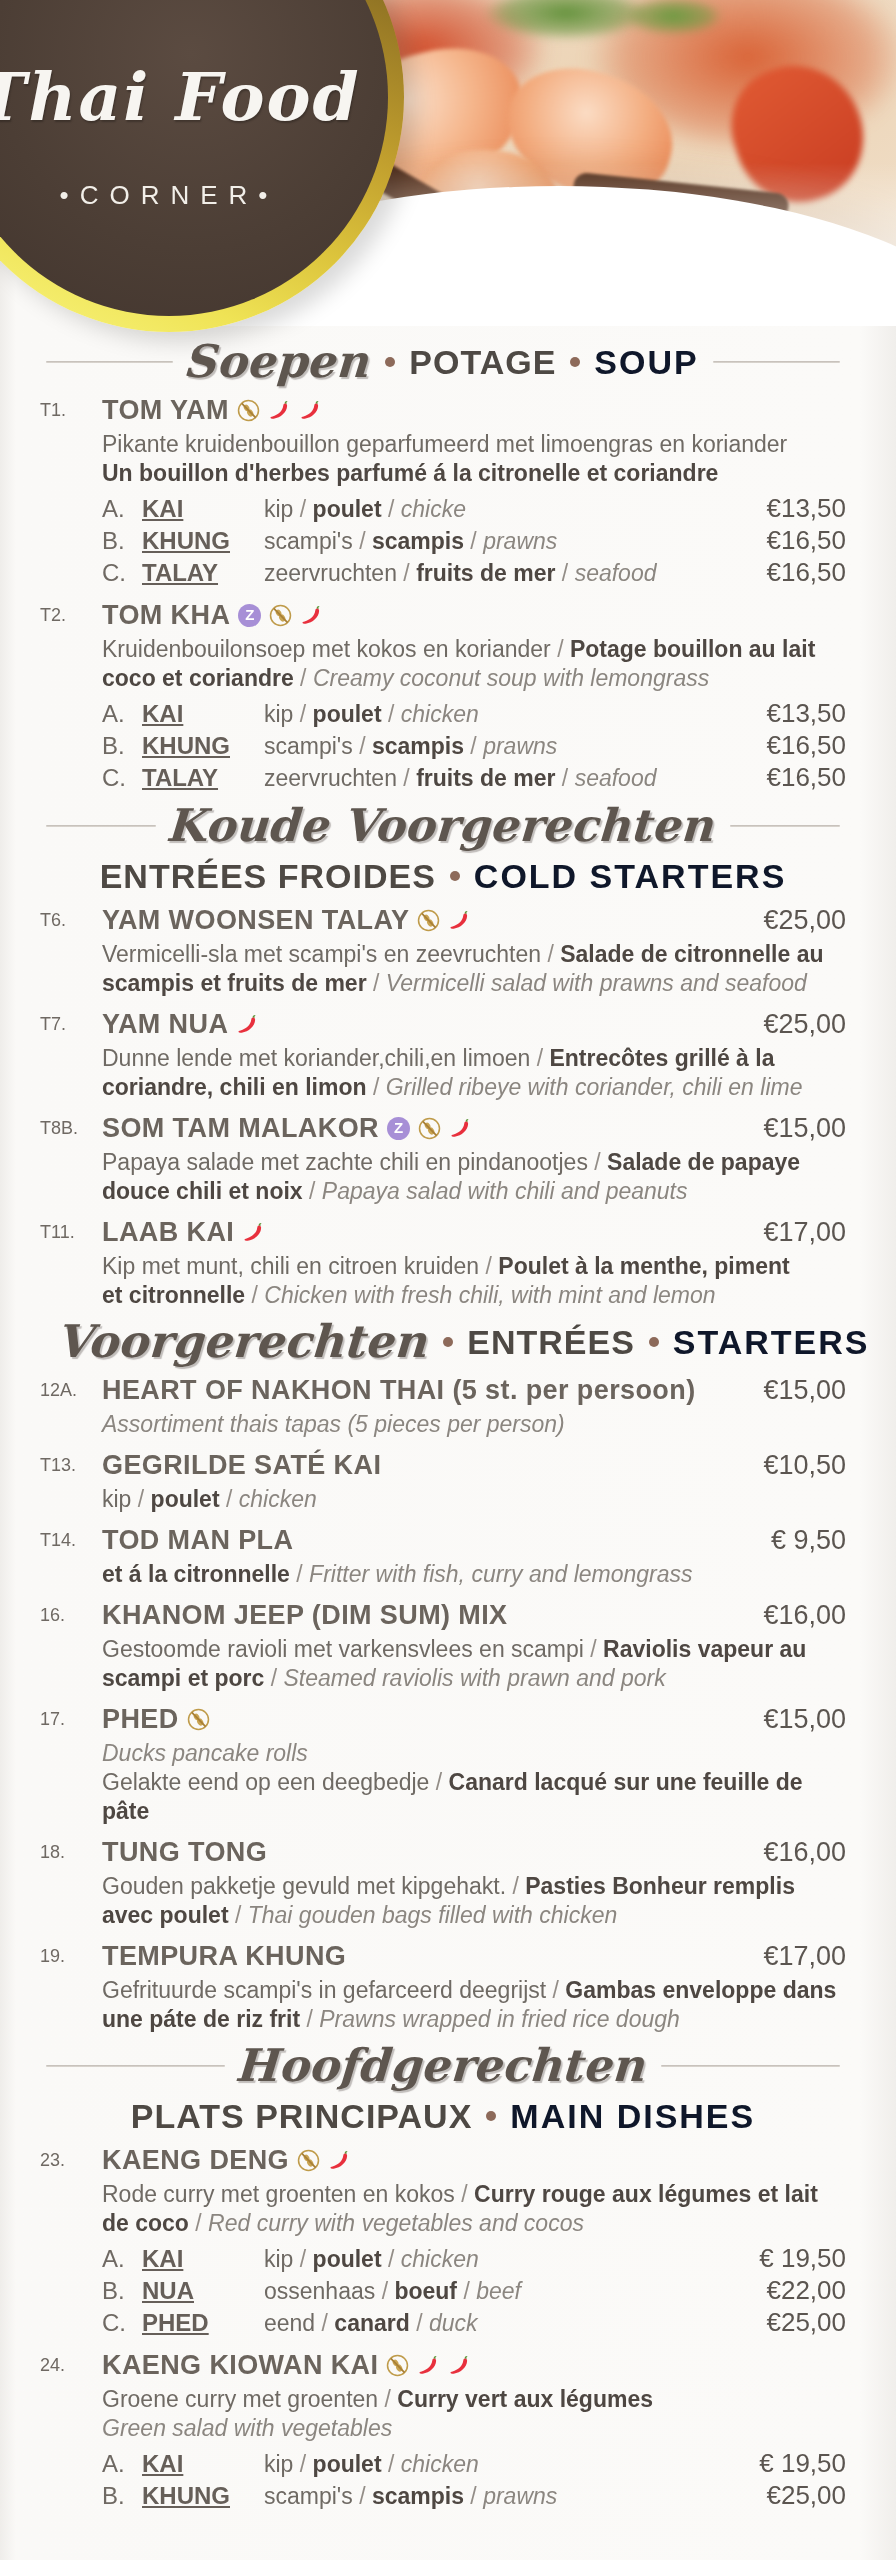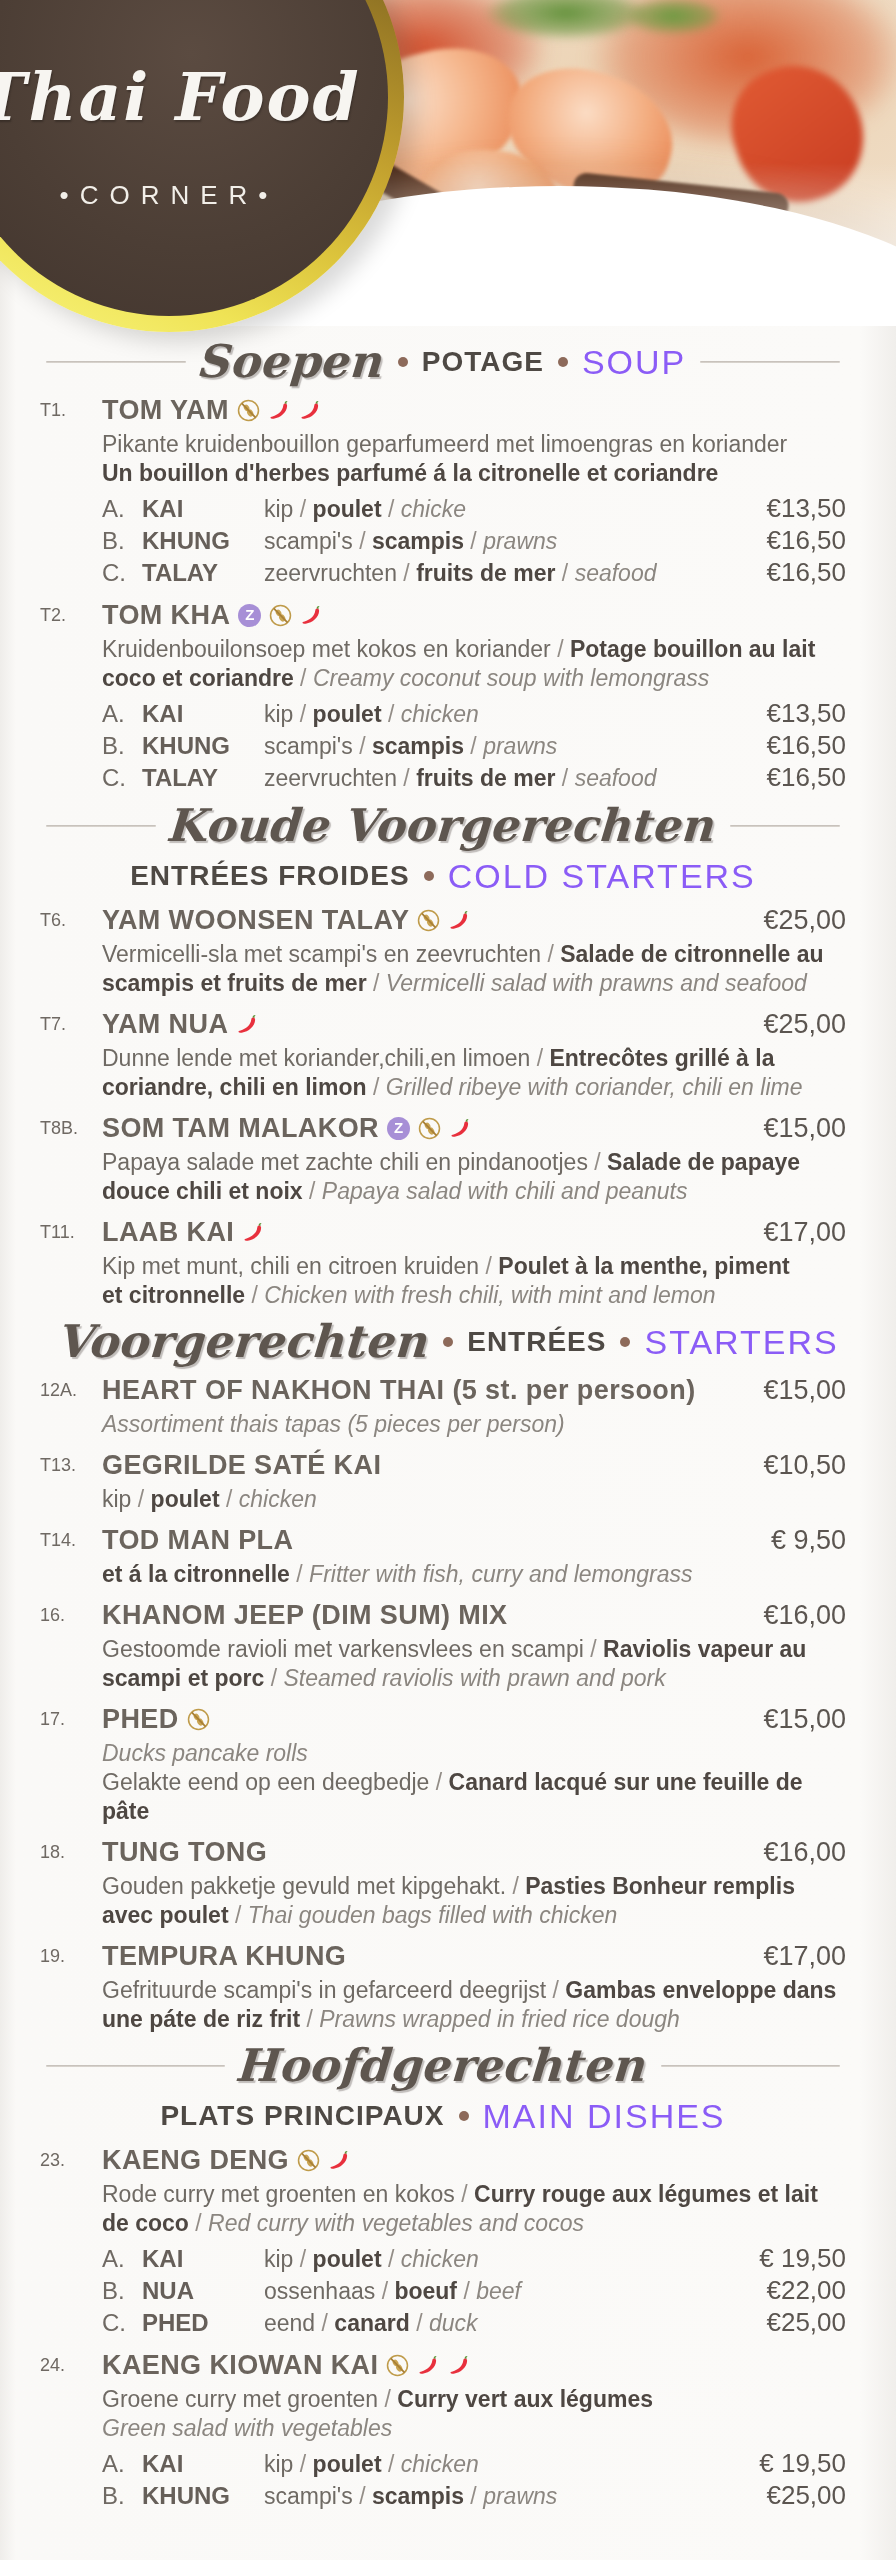--- a/index.html
+++ b/index.html
@@ -39,39 +39,39 @@
     text-shadow:1px 2px 2px rgba(0,0,0,.25);}
   .logo-sub{position:absolute;left:0;right:0;top:318px;text-align:center;color:#f2efe9;
     font-size:26px;letter-spacing:11px;font-weight:400;}
   
   .menu{padding:0 50px 0 40px;}
   .shead-row{display:flex;align-items:center;gap:14px;margin:6px 6px 6px 6px;}
   .rule{flex:1;height:2px;background:linear-gradient(#b6afa8,#d9d4cd);border-radius:2px;opacity:.85;}
   .script{font-family:"DejaVu Serif",serif;font-style:italic;font-weight:700;font-size:45px;line-height:48px;
     color:#5e564f;text-shadow:2px 2px 1px rgba(60,50,45,.3);transform:skewX(-6deg);white-space:nowrap;}
   .dot{width:10px;height:10px;border-radius:50%;background:#8d6a5a;flex:none;}
-  .sub-strong{font-size:28px;font-weight:700;color:#4e4944;letter-spacing:1px;white-space:nowrap;}
-  .sub-light{font-size:34px;font-weight:400;color:#8b5cf6;letter-spacing:2px;white-space:nowrap;text-align:center;}
+  .sub-strong{font-size:34px;font-weight:700;color:#4e4944;letter-spacing:1px;white-space:nowrap;}
+  .sub-light{font-size:34px;font-weight:700;color:#0f172a;letter-spacing:2px;white-space:nowrap;text-align:center;}
   .ssub{display:flex;justify-content:center;align-items:center;gap:14px;height:40px;margin-bottom:6px;}
   .section{margin-bottom:2px;}
   .item{margin-bottom:8px;}
   .ihead{display:flex;align-items:center;font-size:27px;line-height:36px;margin-bottom:2px;}
   .inum{width:62px;flex:none;font-weight:400;color:#6f6963;font-size:18px;}
   .iname{font-weight:700;color:#6b645d;letter-spacing:.4px;white-space:nowrap;}
   .iprice{margin-left:auto;color:#5b5550;font-size:27px;}
   .ibody{margin-left:62px;}
   .dline{font-size:23px;line-height:29px;}
   .seg-nl{color:#6f6a64;}
   .seg-fr{color:#4e4742;font-weight:700;}
   .seg-en{color:#8b8680;font-style:italic;}
   .seg-sep{color:#938d87;}
   .variants{margin-top:5px;}
   .vrow{display:flex;align-items:baseline;font-size:24px;line-height:31px;}
   .vletter{width:40px;flex:none;color:#6f6963;}
-  .vname{width:122px;flex:none;font-weight:700;color:#665f59;}
+  .vname{width:122px;flex:none;font-weight:700;color:#665f59;text-decoration:underline;}
   .vdesc{flex:1;font-size:23px;}
   .vprice{color:#5b5550;font-size:26px;white-space:nowrap;}
   .icon{display:inline-flex;width:23px;height:23px;margin-left:8px;align-items:center;justify-content:center;flex:none;}
   .icon svg{width:100%;height:100%;display:block;}
   .icon-z{width:23px;height:23px;border-radius:50%;background:#a78fd6;color:#fff;font-size:15px;font-weight:700;}
 </style>
 </head>
 <body>
 
 <div class="hero">

